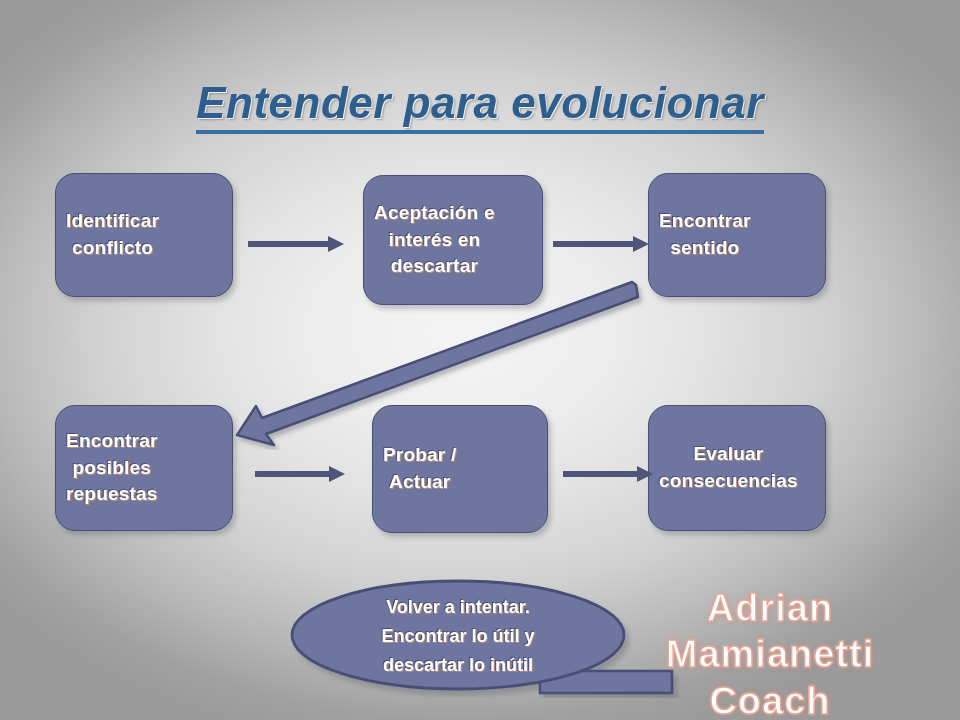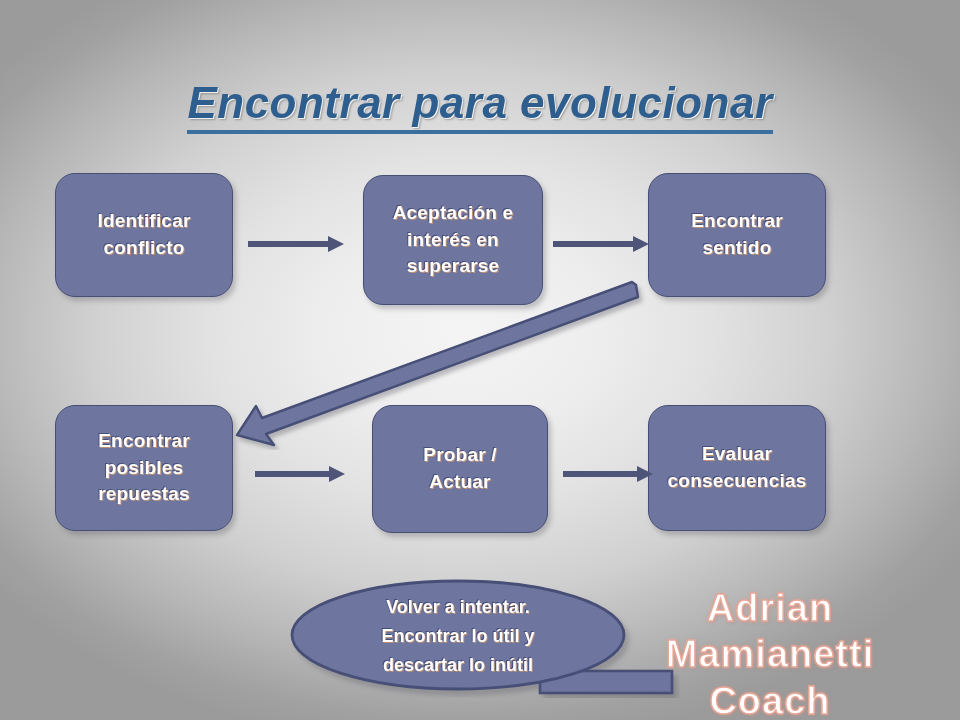--- a/index.html
+++ b/index.html
@@ -46,21 +46,20 @@
 
   
   .pbox {
     position: absolute;
     box-sizing: border-box;
     background: #6E769F;
     border: 1.6px solid #474F77;
     border-radius: 20px;
     display: flex;
     align-items: center;
-    justify-content: center;
     text-align: center;
     color: #ffffff;
     font-size: 19px;
     font-weight: bold;
     line-height: 1.42;
     letter-spacing: 0.2px;
     box-shadow: 3px 4px 5px rgba(80,80,90,0.30);
     text-shadow:
       -1px -1px 0 rgba(40,48,90,0.55),
        1px  1px 0 rgba(255,170,90,0.55);
@@ -137,31 +136,31 @@
        0 0 4px rgba(226,150,130,0.75),
        2px 2px 3px rgba(180,150,150,0.45);
   }
 </style>
 </head>
 <body>
 
 <div id="slide">
 
   <div class="title">
-    <span>Encontrar para evolucionar</span>
+    <span>Entender para evolucionar</span>
   </div>
 
   <div class="pbox box1">
     <div class="pbox-inner">Identificar
 conflicto</div>
   </div>
   <div class="pbox box2">
     <div class="pbox-inner">Aceptación e
 interés en
-superarse</div>
+descartar</div>
   </div>
   <div class="pbox box3">
     <div class="pbox-inner">Encontrar
 sentido</div>
   </div>
 
   <div class="pbox box4">
     <div class="pbox-inner">Encontrar
 posibles
 repuestas</div>

